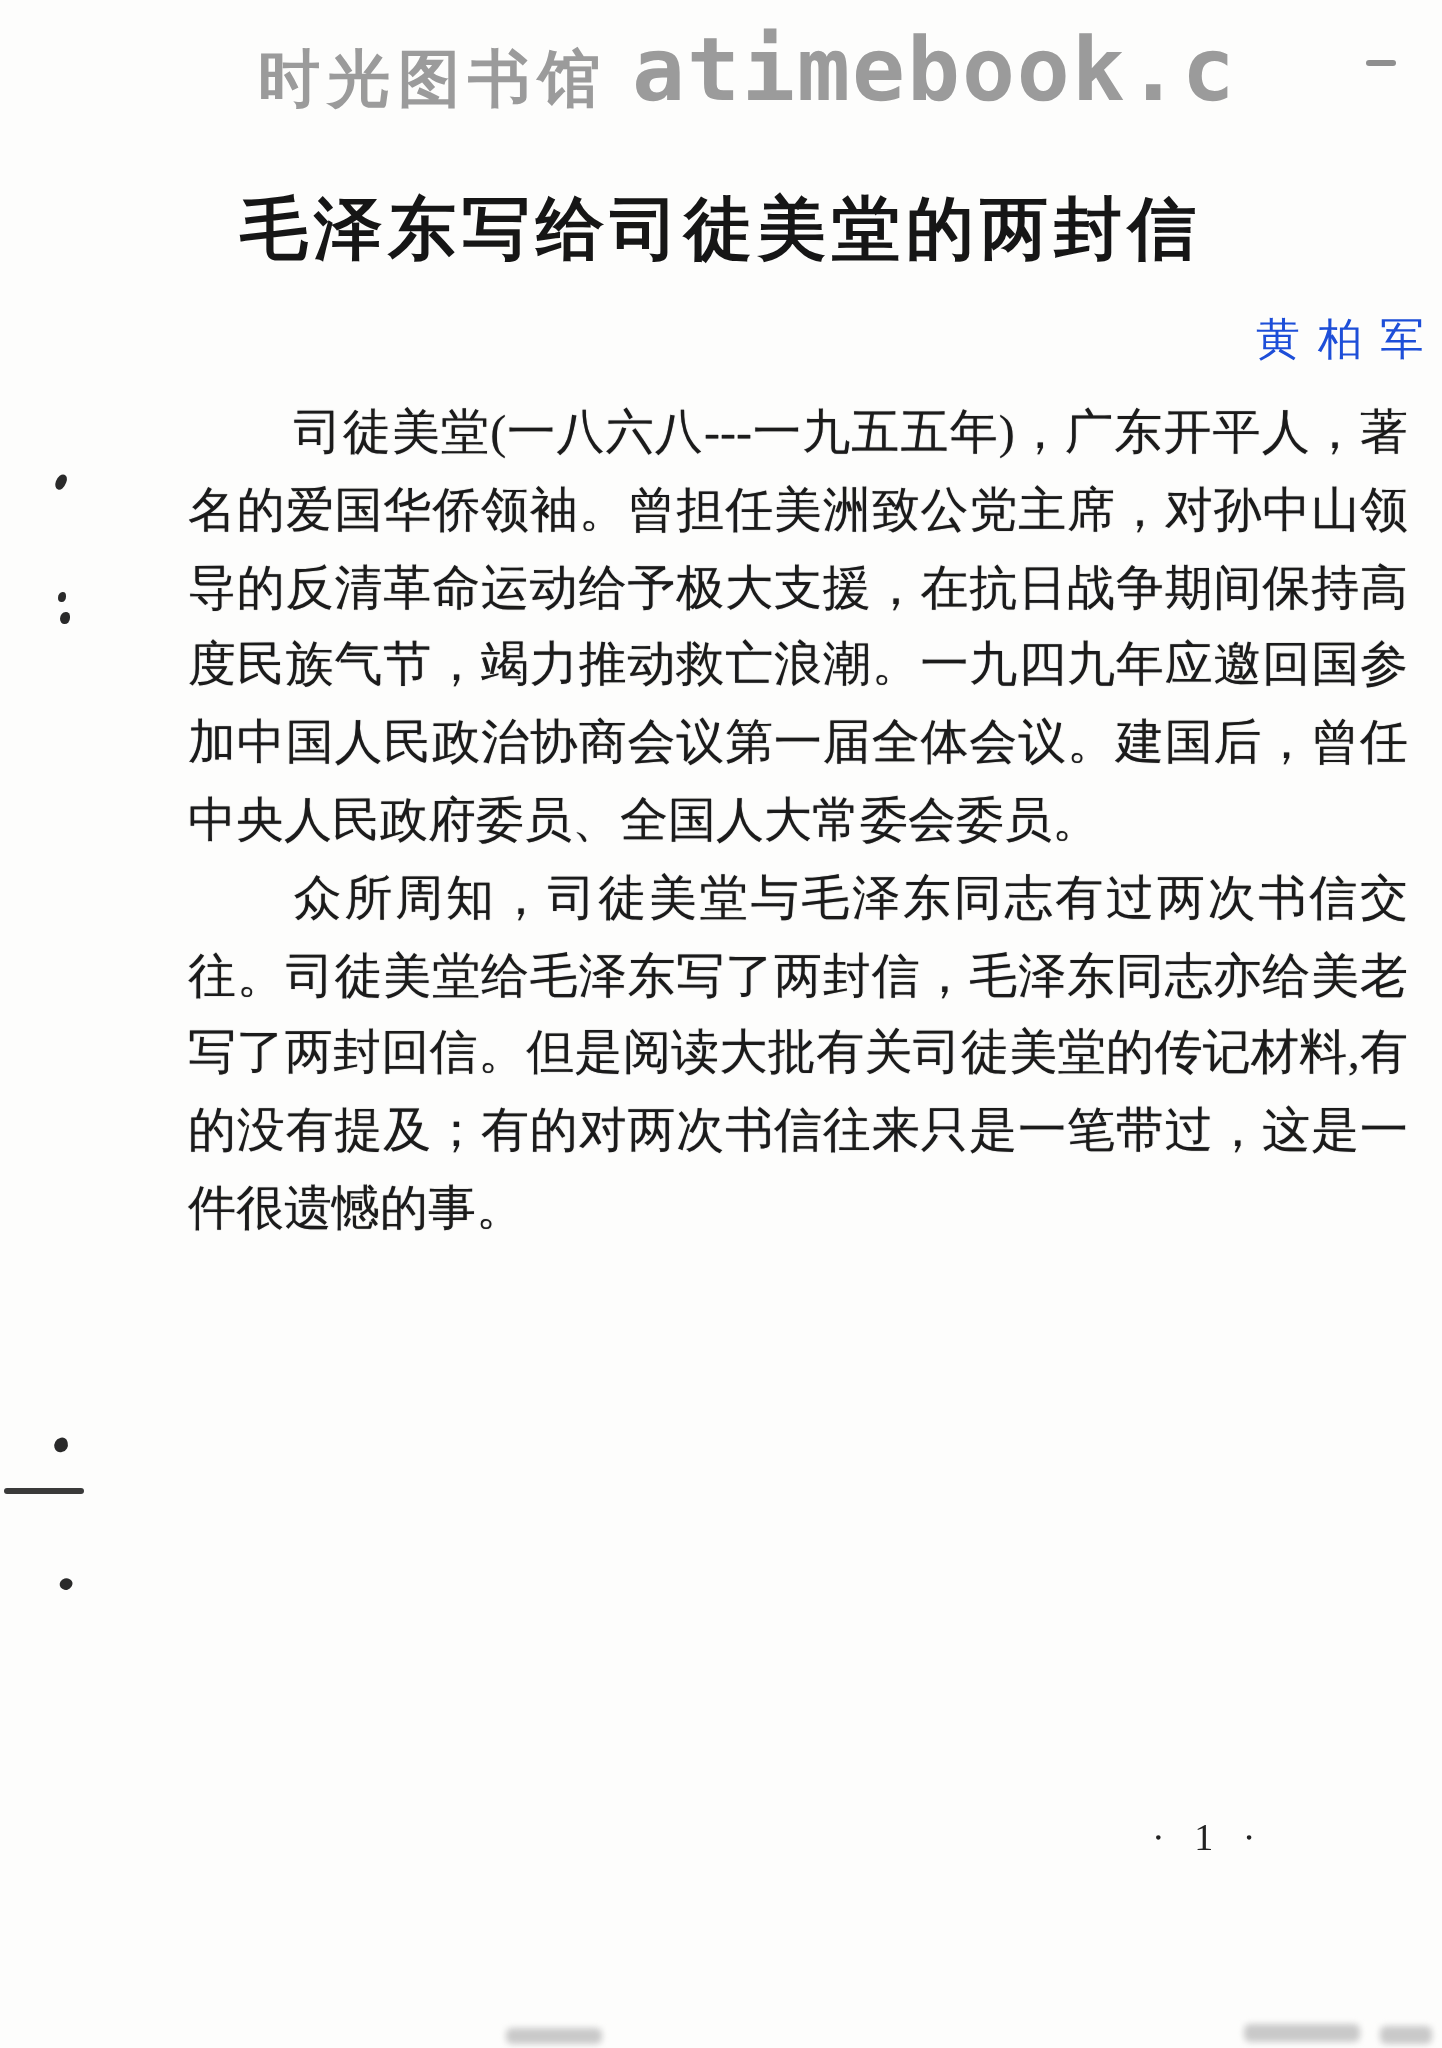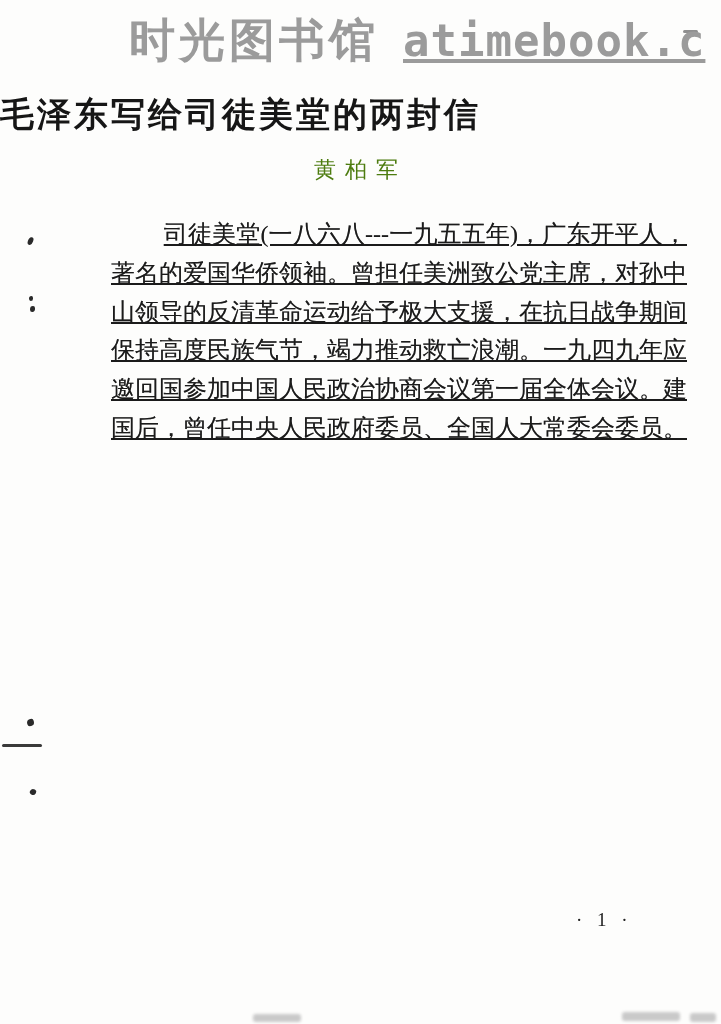--- a/index.html
+++ b/index.html
@@ -16,69 +16,67 @@
     position: absolute;
     top: 10px;
     left: 129px;
     white-space: nowrap;
     color: #9b9b9b;
     z-index: 1;
   }
   .wm-cn {
     font-family: Liberation Mono, monospace;
     font-weight: bold;
-    font-size: 46px;
+    font-size: 31px;
     letter-spacing: 4px;
     text-align: center;
   }
   .wm-en {
     font-family: "DejaVu Sans Mono", "Liberation Mono", monospace;
     font-weight: bold;
     font-size: 44px;
     letter-spacing: 1px;
-    margin-left: 24px;
-    text-decoration: underline;
+    margin-left: 12px;
   }
   .title {
     position: absolute;
     top: 92px;
     left: 0;
     width: 100%;
     margin: 0;
-    text-align: left;
+    text-align: center;
     font-size: 34px;
     font-weight: 600;
     letter-spacing: 3px;
     color: #161616;
   }
   .author {
     position: absolute;
     top: 155px;
     left: 0;
     width: 100%;
-    text-align: center;
+    text-align: right;
     font-size: 22px;
     letter-spacing: 9px;
-    color: #4d7c0f;
+    color: #1d4ed8;
   }
   .body-text {
     position: absolute;
     top: 198px;
     left: 94px;
     width: 610px;
     font-size: 24px;
     line-height: 38.8px;
     text-align: justify;
     color: #1b1b1b;
     text-shadow: 0 0 0.5px rgba(20,20,20,0.55);
   }
   .body-text p {
-    margin: 17px;
+    margin: 0;
     text-indent: 2.2em;
-    text-decoration: underline;
   }
   .pageno {
     position: absolute;
     top: 909px;
     left: 576px;
     font-size: 19px;
     letter-spacing: 5px;
     color: #222;
   }
   
@@ -112,20 +110,21 @@
     <span class="wm-cn">时光图书馆</span><span class="wm-en">atimebook.c</span>
   </div>
   <div class="dash-top-right"></div>
 
   <h1 class="title">毛泽东写给司徒美堂的两封信</h1>
 
   <div class="author">黄柏军</div>
 
   <div class="body-text">
     <p>司徒美堂(一八六八---一九五五年)，广东开平人，著名的爱国华侨领袖。曾担任美洲致公党主席，对孙中山领导的反清革命运动给予极大支援，在抗日战争期间保持高度民族气节，竭力推动救亡浪潮。一九四九年应邀回国参加中国人民政治协商会议第一届全体会议。建国后，曾任中央人民政府委员、全国人大常委会委员。</p>
+    <p>众所周知，司徒美堂与毛泽东同志有过两次书信交往。司徒美堂给毛泽东写了两封信，毛泽东同志亦给美老写了两封回信。但是阅读大批有关司徒美堂的传记材料,有的没有提及；有的对两次书信往来只是一笔带过，这是一件很遗憾的事。</p>
   </div>
 
   <div class="pageno">· 1 ·</div>
 
   <div class="speck speck-1"></div>
   <div class="speck speck-2"></div>
   <div class="speck speck-2b"></div>
   <div class="speck speck-3"></div>
   <div class="dash-mark"></div>
   <div class="speck speck-4"></div>

